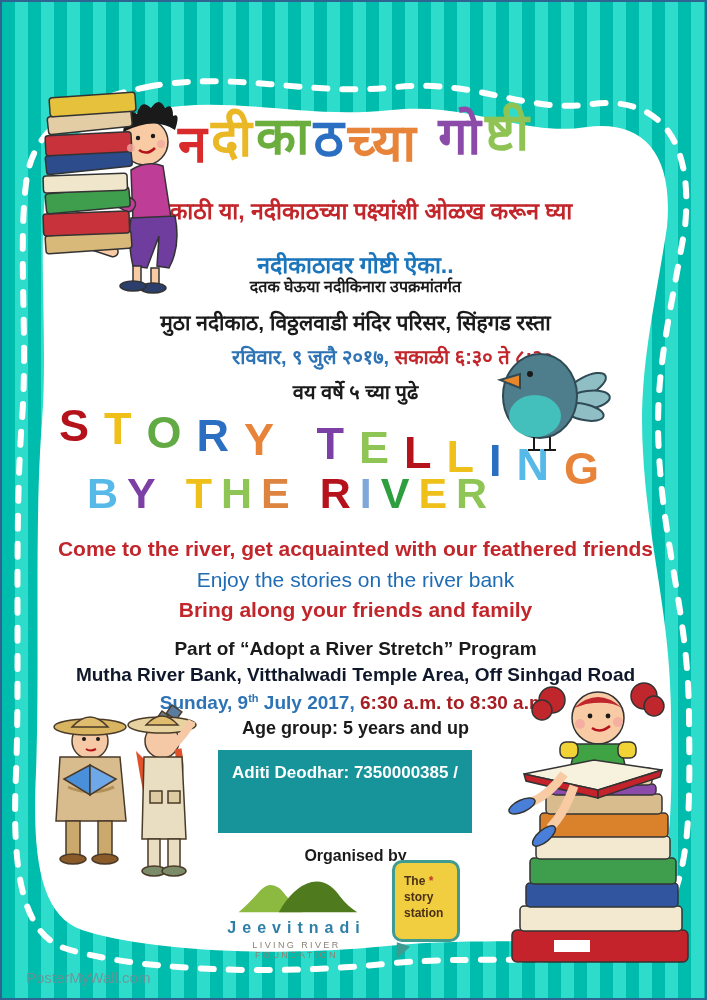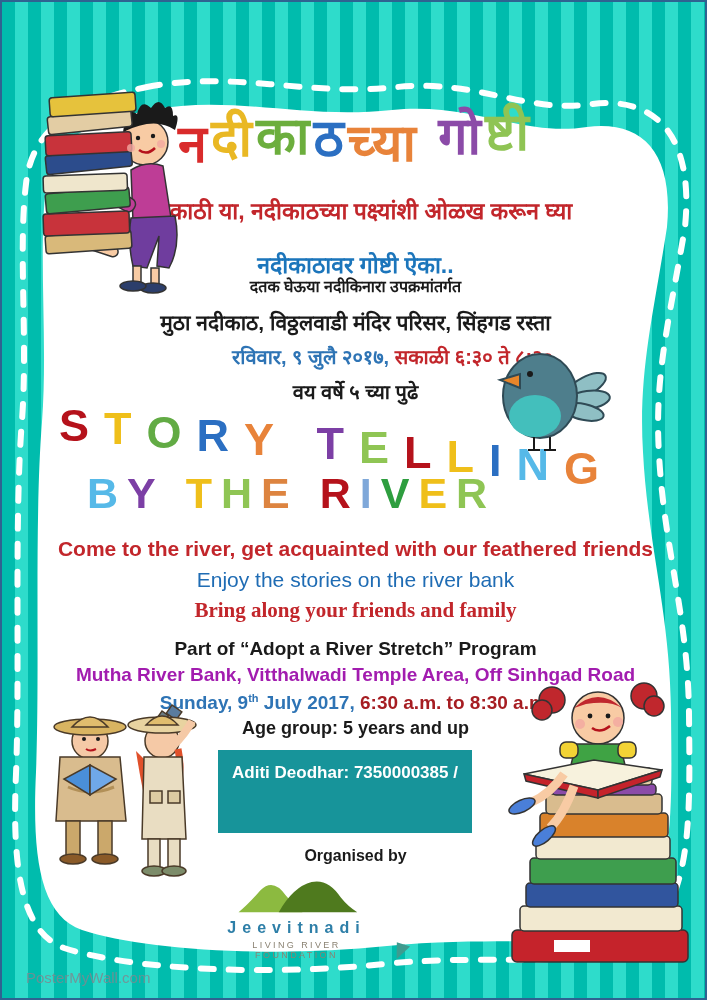--- a/index.html
+++ b/index.html
@@ -57,23 +57,23 @@
   <div class="abs ctr marathi" style="top:341px;font-size:20px;padding-left:37px;">
     <span style="color:#2E74B5;">रविवार, ९ जुलै २०१७, </span><span style="color:#C2262B;">सकाळी ६:३० ते ८:३०</span>
   </div>
   <div class="abs ctr marathi" style="top:376px;font-size:20px;">वय वर्षे ५ च्या पुढे</div>
 
   <div class="abs headline" style="left:57px;top:398px;font-size:45px;letter-spacing:15px;"><span class="ltr" style="color: rgb(181, 18, 27);">S</span><span class="ltr" style="color: rgb(239, 191, 26); transform: translateY(3px);">T</span><span class="ltr" style="color: rgb(98, 171, 68); transform: translateY(7px);">O</span><span class="ltr" style="color: rgb(43, 111, 194); transform: translateY(10px);">R</span><span class="ltr" style="color: rgb(232, 131, 58); transform: translateY(14px);">Y</span><span class="ltr">&nbsp;</span><span class="ltr" style="color: rgb(124, 63, 165); transform: translateY(18px);">T</span><span class="ltr" style="color: rgb(143, 197, 84); transform: translateY(22px);">E</span><span class="ltr" style="color: rgb(181, 18, 27); transform: translateY(27px);">L</span><span class="ltr" style="color: rgb(239, 191, 26); transform: translateY(31px);">L</span><span class="ltr" style="color: rgb(43, 111, 194); transform: translateY(35px);">I</span><span class="ltr" style="color: rgb(86, 185, 232); transform: translateY(39px);">N</span><span class="ltr" style="color: rgb(232, 131, 58); transform: translateY(43px);">G</span></div>
   <div class="abs headline" style="left:85px;top:467px;font-size:43px;letter-spacing:9px;"><span class="ltr" style="color: rgb(86, 185, 232);">B</span><span class="ltr" style="color: rgb(124, 63, 165);">Y</span><span class="ltr">&nbsp;</span><span class="ltr" style="color: rgb(239, 191, 26);">T</span><span class="ltr" style="color: rgb(143, 197, 84);">H</span><span class="ltr" style="color: rgb(221, 132, 64);">E</span><span class="ltr">&nbsp;</span><span class="ltr" style="color: rgb(181, 18, 27);">R</span><span class="ltr" style="color: rgb(127, 168, 217);">I</span><span class="ltr" style="color: rgb(46, 158, 63);">V</span><span class="ltr" style="color: rgb(239, 191, 26);">E</span><span class="ltr" style="color: rgb(143, 197, 84);">R</span></div>
 
   <div class="abs ctr" style="top:535px;font-size:21px;font-weight:bold;color:#C2262B;">Come to the river, get acquainted with our feathered friends</div>
   <div class="abs ctr" style="top:566px;font-size:21px;font-weight:normal;color:#1F6CB4;">Enjoy the stories on the river bank</div>
-  <div class="abs ctr" style="top:596px;font-size:21px;font-weight:bold;color:#C2262B;font-family:Liberation Serif, serif;">Bring along your friends and family</div>
+  <div class="abs ctr" style="top:596px;font-size:21px;font-weight:bold;color:#C2262B;">Bring along your friends and family</div>
   <div class="abs ctr" style="top:636px;font-size:19px;font-weight:bold;color:#1A1A1A;">Part of “Adopt a River Stretch” Program</div>
-  <div class="abs ctr" style="top:662px;font-size:19px;font-weight:bold;color:#a21caf;">Mutha River Bank, Vitthalwadi Temple Area, Off Sinhgad Road</div>
+  <div class="abs ctr" style="top:662px;font-size:19px;font-weight:bold;color:#0f172a;">Mutha River Bank, Vitthalwadi Temple Area, Off Sinhgad Road</div>
   <div class="abs ctr" style="top:690px;font-size:19px;font-weight:bold;">
     <span style="color:#2E74B5;"><span>Sunday,  9</span><span class="sup">th</span><span> July 2017,  </span></span><span style="color:#A61D22;">6:30 a.m. to 8:30 a.m.</span>
   </div>
   <div class="abs ctr" style="top:716px;font-size:18px;font-weight:bold;color:#1A1A1A;">Age group: 5 years and up</div>
 
   <div class="abs rsvp-box" style="left:216px;top:748px;width:254px;height:83px;">
     <div>Aditi Deodhar: 7350000385 /</div>
   </div>
 
   <div class="abs ctr" style="top:845px;font-size:16px;font-weight:bold;color:#1A1A1A;">Organised by</div>
@@ -81,20 +81,26 @@
   <div class="abs" style="left:222px;top:870px;width:145px;text-align:center;">
     <svg width="140" height="42" viewBox="0 0 140 46">
       <path d="M6,44 Q16,36 30,20 Q44,6 58,26 Q66,36 76,44 Z" fill="#8CBA40"></path>
       <path d="M50,44 Q66,16 86,11 Q104,7 118,28 Q126,38 136,44 Z" fill="#4F7A1E"></path>
     </svg>
     <div class="jlogo-name">Jeevitnadi</div>
     <div class="jlogo-tag">LIVING RIVER FOUNDATION</div>
   </div>
 
   <div class="abs" style="left:390px;top:858px;width:80px;height:105px;">
+    <div class="bubble">
+      <div><span>The</span>
+           <span style="color:#C0392B;">*</span></div>
+      <div>story</div>
+      <div>station</div>
+    </div>
     <div class="bubble-tail"></div>
   </div>
 
   <svg class="abs" style="left:33px;top:84px" width="152" height="212" viewBox="0 0 152 212">
     <g stroke="#333" stroke-width="1.5">
       <circle cx="110" cy="56" r="23" fill="#F8CBA4"></circle>
       <path d="M88,46 Q92,20 102,28 Q106,12 116,22 Q124,10 130,22 Q138,16 138,30 Q146,26 140,44 Q120,30 88,46 Z" fill="#1A1A1A" stroke="none"></path>
       <path d="M96,84 Q112,74 128,80 L136,132 L98,136 Z" fill="#BE3D96"></path>
       <rect x="62" y="94" width="46" height="14" rx="6" fill="#BE3D96" transform="rotate(28 62 94)"></rect>
       <rect x="52" y="152" width="34" height="10" rx="5" fill="#F8CBA4" transform="rotate(18 52 152)"></rect>

